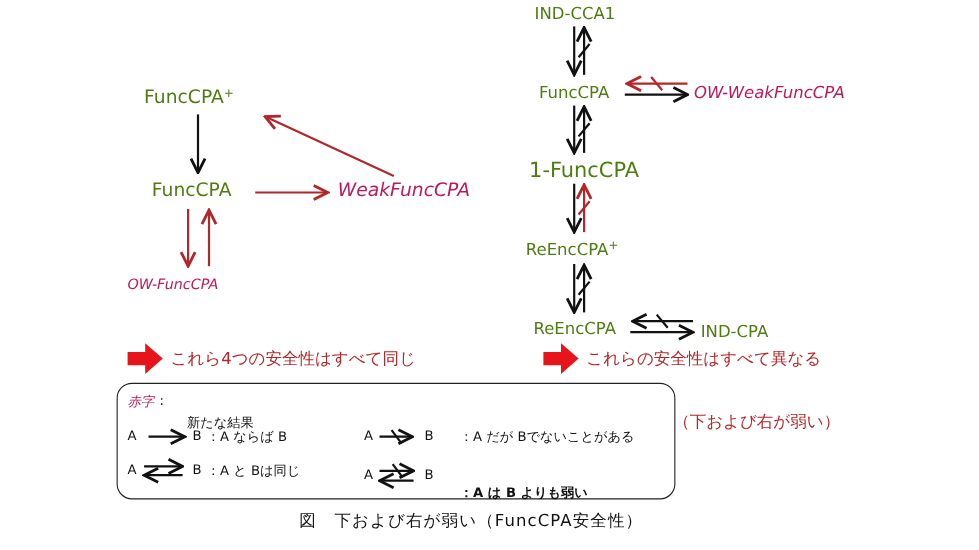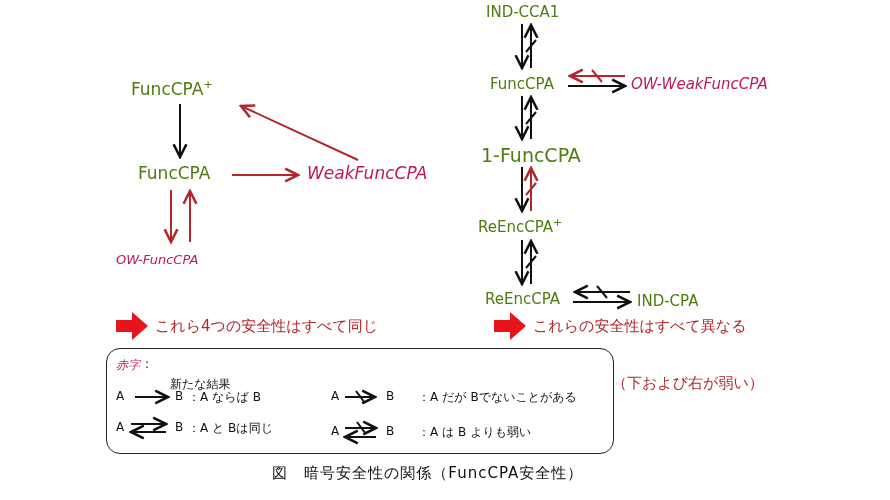--- a/index.html
+++ b/index.html
@@ -119,15 +119,15 @@
 <div class="lg" style="left:116px;top:420px;">A</div>
 <div class="lg" style="left:175px;top:420px;">B</div>
 <div class="lg" style="left:188px;top:420px;">：A と Bは同じ</div>
 
 <div class="lg" style="left:331px;top:389px;">A</div>
 <div class="lg" style="left:386px;top:389px;">B</div>
 <div class="lg" style="left:418px;top:389px;">：A だが Bでないことがある</div>
 
 <div class="lg" style="left:331px;top:424px;">A</div>
 <div class="lg" style="left:386px;top:424px;">B</div>
-<div class="lg" style="left:418px;top:424px;">：A は B よりも弱い</div>
+<div class="lg" style="left:418px;top:440px;font-weight:bold;">：A は B よりも弱い</div>
 
-<div class="caption">図　暗号安全性の関係（FuncCPA安全性）</div>
+<div class="caption">図　下および右が弱い（FuncCPA安全性）</div>
 
 </body></html>

